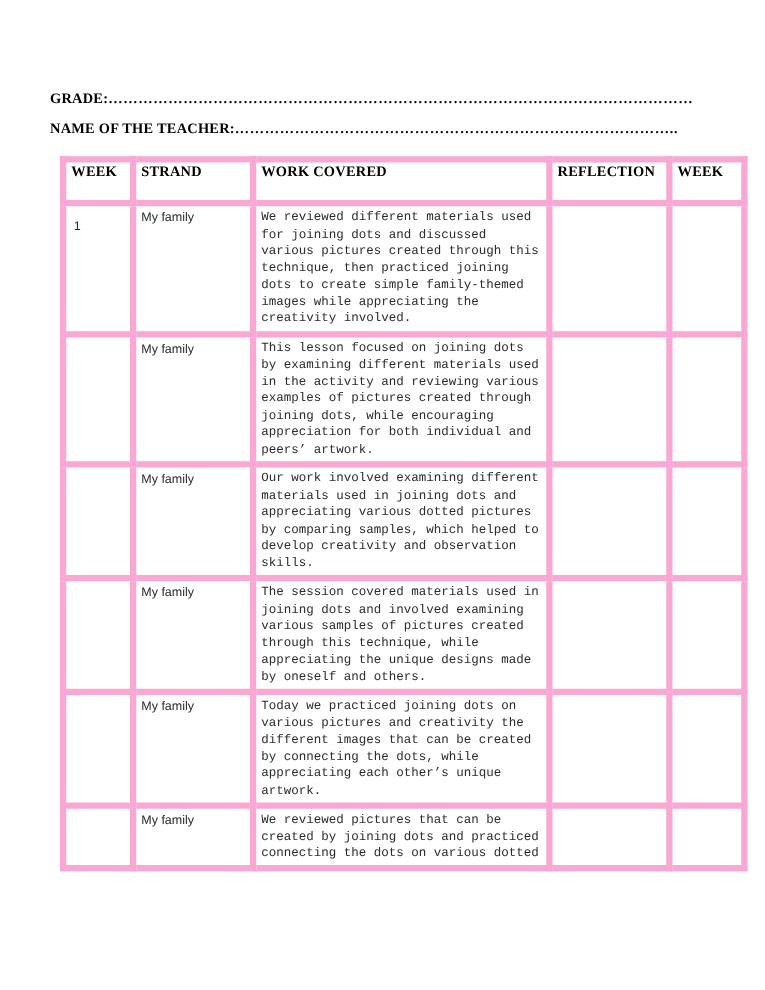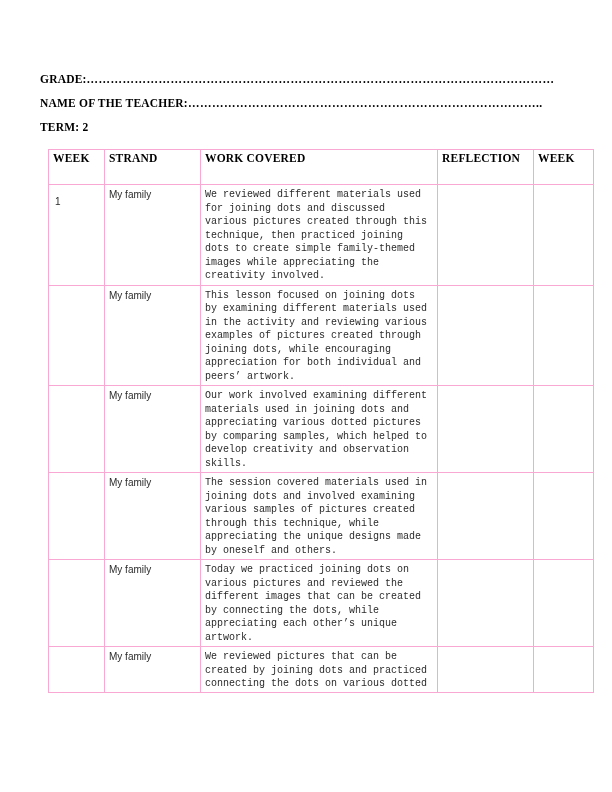--- a/index.html
+++ b/index.html
@@ -37,21 +37,21 @@
   table.schedule {
     margin-top: 15px;
     margin-left: 8px;
     border-collapse: collapse;
     table-layout: fixed;
     width: 545px;
     border: 1px solid #000000;
   }
   table.schedule th,
   table.schedule td {
-    border: 1px solid #f9a8d4;
+    border: 5px solid #f9a8d4;
     vertical-align: top;
     padding: 2px 4px;
     overflow: hidden;
     box-sizing: border-box;
   }
   col.c-week  { width: 56px; }
   col.c-strand{ width: 96px; }
   col.c-work  { width: 237px; }
   col.c-refl  { width: 96px; }
   col.c-sign  { width: 60px; }
@@ -82,21 +82,20 @@
   tbody tr:nth-child(6) td > div { max-height: 40px; overflow: hidden; }
 </style>
 </head>
 <body>
 
 <div class="page">
 
   <div class="doc-header">
     <div class="hline"><span>GRADE:</span><span class="dots">………………………………………………………………………………………………………………..</span></div>
     <div class="hline"><span>NAME OF THE TEACHER:</span><span class="dots">……………………………………………………………………………..</span></div>
-    <div class="hline">TERM: 2</div>
   </div>
 
   <table class="schedule">
     <colgroup>
       <col class="c-week">
       <col class="c-strand">
       <col class="c-work">
       <col class="c-refl">
       <col class="c-sign">
     </colgroup>
@@ -179,21 +178,21 @@
           </td>
   </tr>
         <tr>
     <td class="week-cell">
             <div></div>
           </td>
     <td class="strand-cell">
             <div>My family</div>
           </td>
     <td class="work-cell">
-            <div>Today we practiced joining dots on various pictures and reviewed the different images that can be created by connecting the dots, while appreciating each other’s unique artwork.</div>
+            <div>Today we practiced joining dots on various pictures and creativity the different images that can be created by connecting the dots, while appreciating each other’s unique artwork.</div>
           </td>
     <td class="reflection-cell">
             <div></div>
           </td>
     <td class="sign-cell">
             <div></div>
           </td>
   </tr>
         <tr>
     <td class="week-cell">

